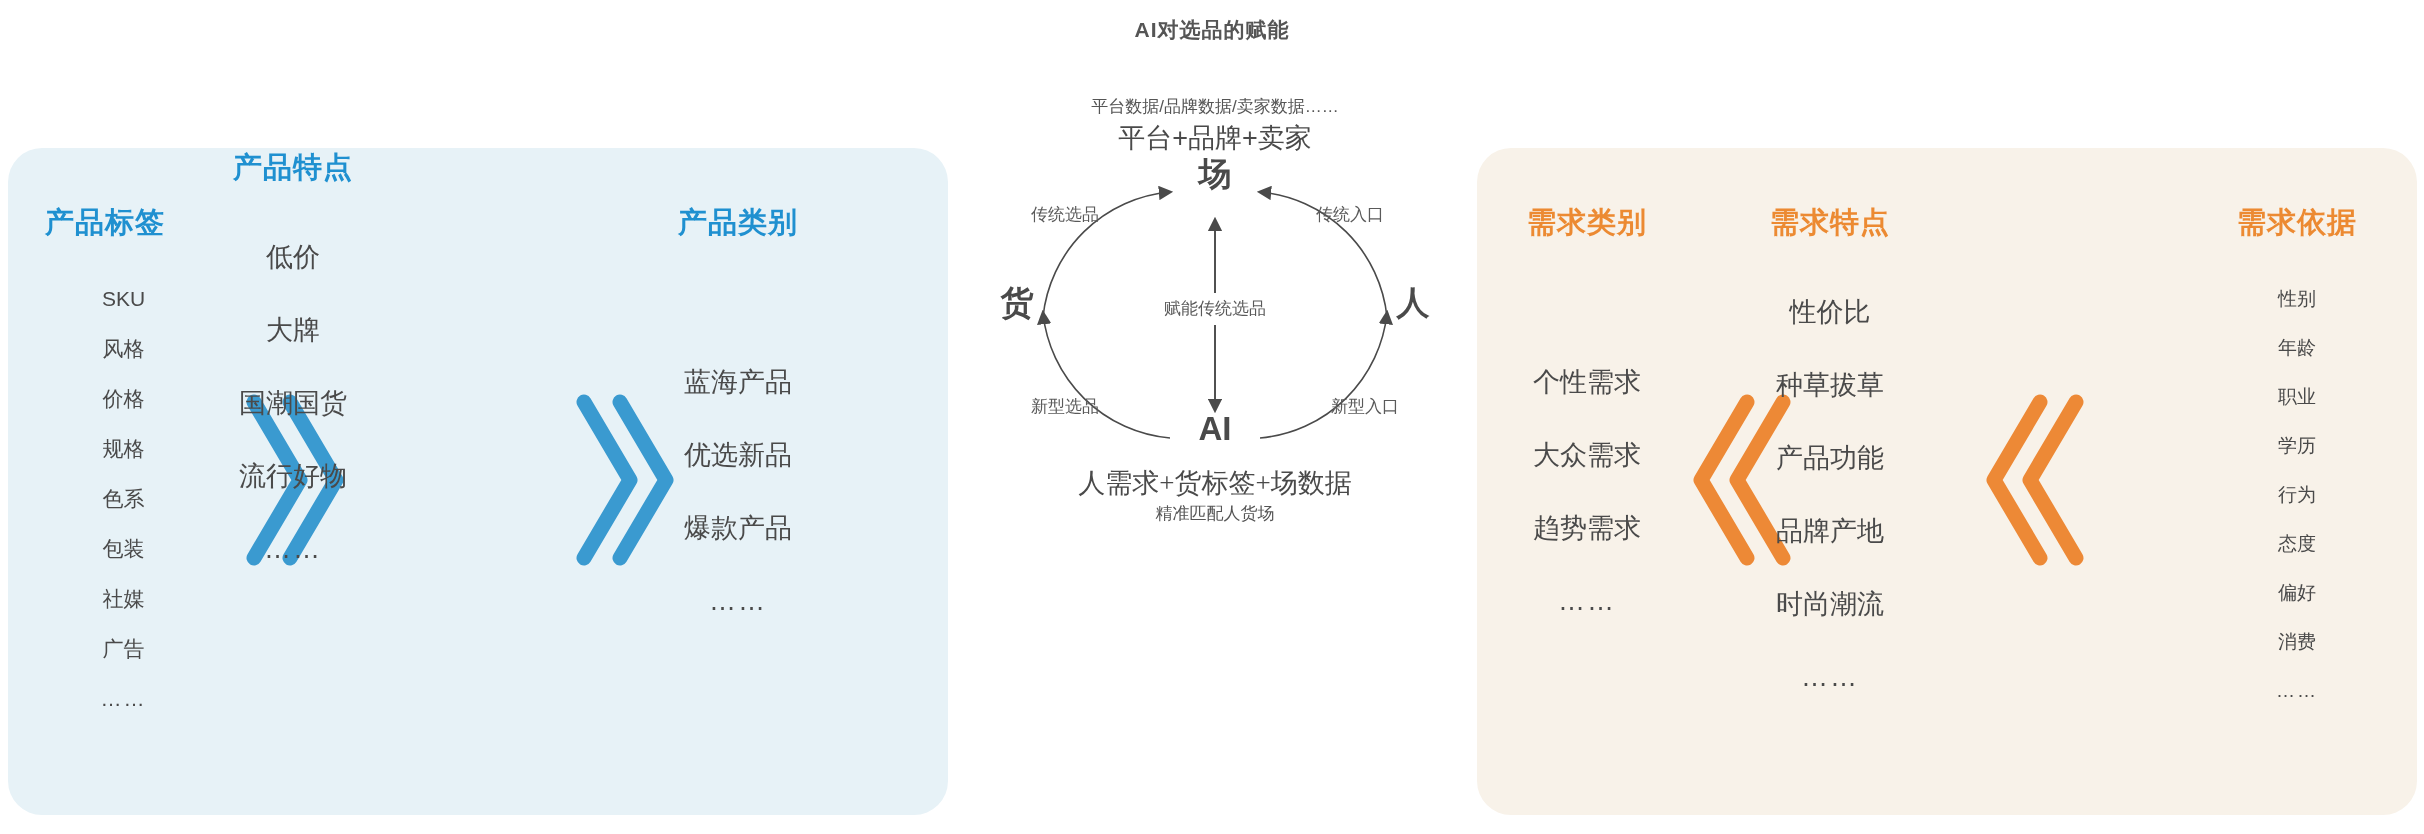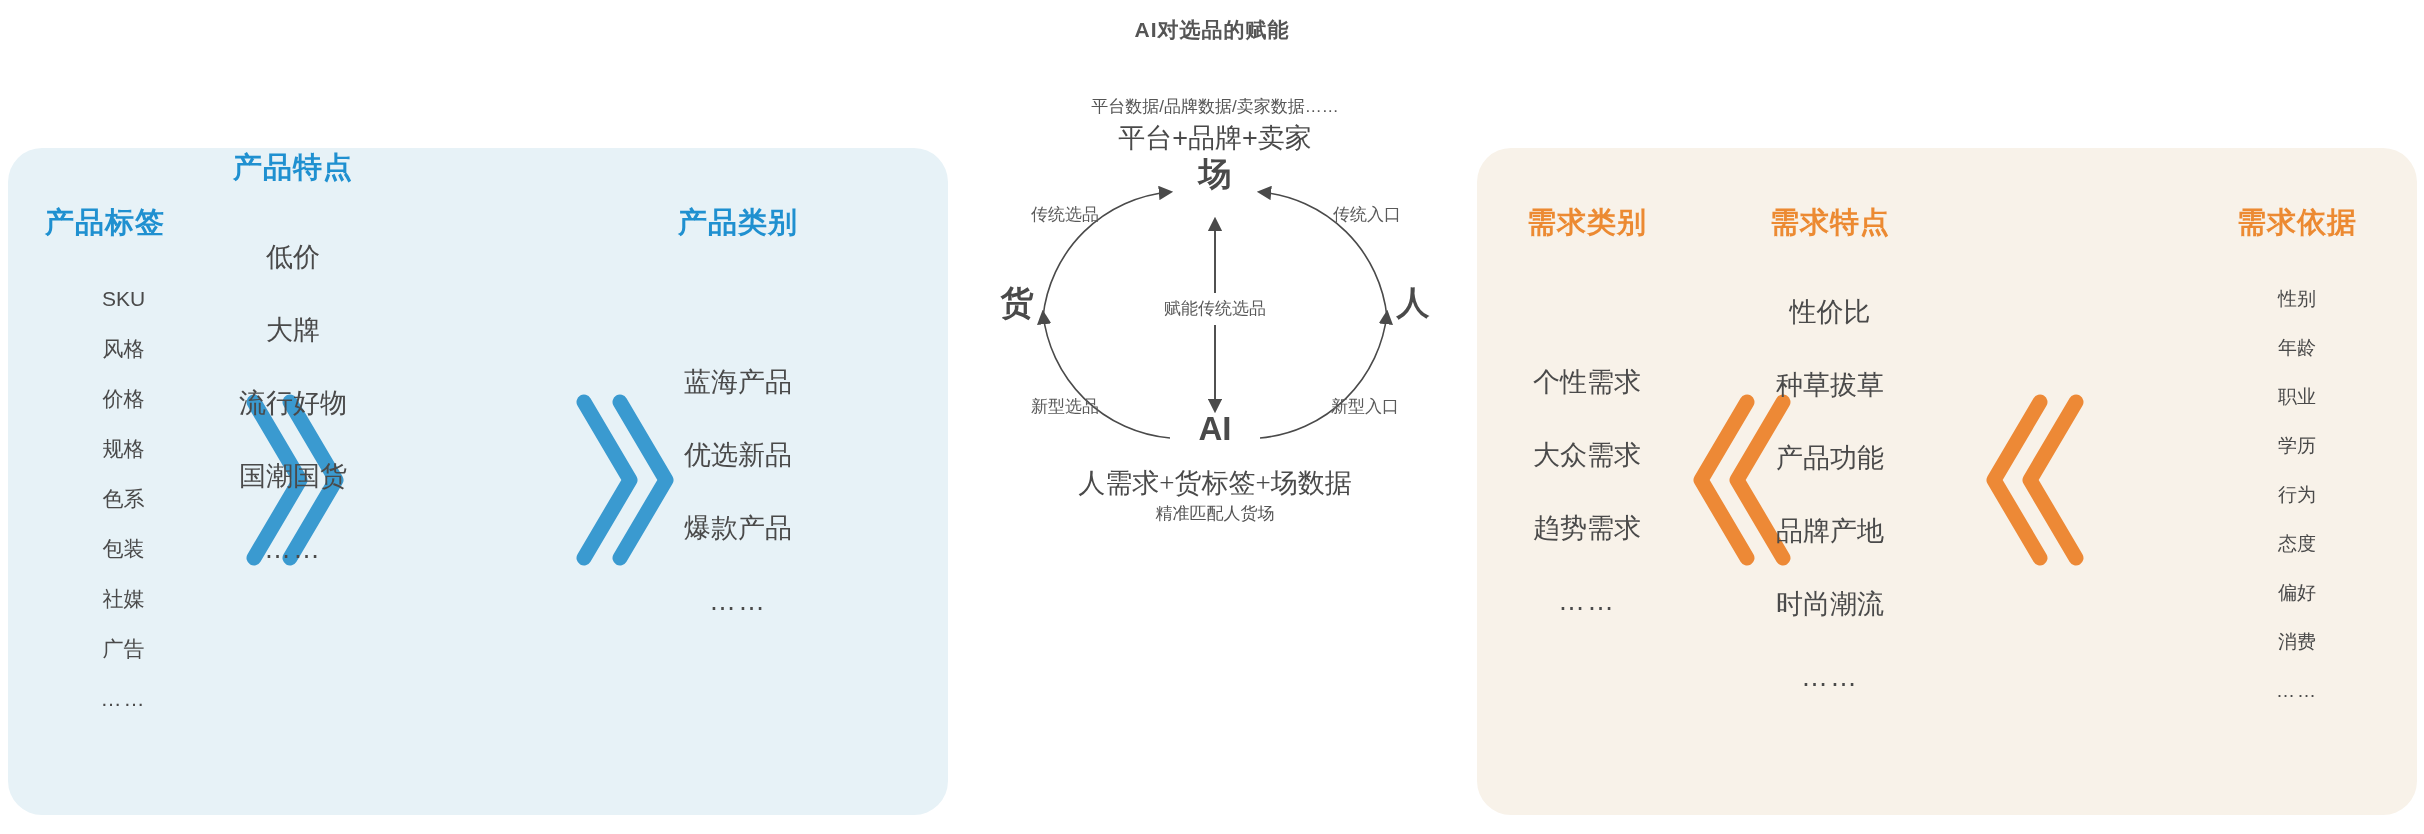--- a/index.html
+++ b/index.html
@@ -154,22 +154,22 @@
       <path d="M16 12 L62 90 L16 168" fill="none" stroke="#3a9ad0" stroke-width="15" stroke-linecap="round" stroke-linejoin="round"></path>
       <path d="M52 12 L98 90 L52 168" fill="none" stroke="#3a9ad0" stroke-width="15" stroke-linecap="round" stroke-linejoin="round"></path>
     </svg>
   </div>
 
   <div class="col" style="left:175px; top:0; width:220px;">
     <div class="col-head head-blue" style="">产品特点</div>
     <div class="col-items items-md" style="margin-top:33px;">
       <div class="item">低价</div>
       <div class="item">大牌</div>
+      <div class="item">国潮国货</div>
       <div class="item">流行好物</div>
-      <div class="item">国潮国货</div>
       <div class="item ellipsis">……</div>
     </div>
   </div>
 
   <div class="chevrons" style="left:560px; top:242px;">
     <svg width="110" height="180" viewBox="0 0 110 180">
       <path d="M16 12 L62 90 L16 168" fill="none" stroke="#3a9ad0" stroke-width="15" stroke-linecap="round" stroke-linejoin="round"></path>
       <path d="M52 12 L98 90 L52 168" fill="none" stroke="#3a9ad0" stroke-width="15" stroke-linecap="round" stroke-linejoin="round"></path>
     </svg>
   </div>
@@ -210,21 +210,21 @@
 
     <rect x="178" y="198" width="114" height="32" fill="#ffffff"></rect>
   </svg>
 
   <div class="node-label node-big" style="left:205px; top:57px; width:60px;">场</div>
   <div class="node-label node-big" style="left:7px; top:186px; width:60px;">货</div>
   <div class="node-label node-big" style="left:403px; top:186px; width:60px;">人</div>
   <div class="node-label node-big" style="left:205px; top:315px; width:60px;">AI</div>
 
   <div class="edge-label" style="left:30px; top:108px; width:110px;">传统选品</div>
-  <div class="edge-label" style="left:332px; top:108px; width:110px;">传统入口</div>
+  <div class="edge-label" style="left:315px; top:108px; width:110px;">传统入口</div>
   <div class="edge-label" style="left:30px; top:300px; width:110px;">新型选品</div>
   <div class="edge-label" style="left:330px; top:300px; width:110px;">新型入口</div>
   <div class="edge-label" style="left:178px; top:202px; width:114px;">赋能传统选品</div>
 
   <div class="cap-big" style="left:0; top:370px; width:470px;font-family:Liberation Serif, serif;">人需求+货标签+场数据</div>
   <div class="cap-small" style="left:0; top:407px; width:470px;">精准匹配人货场</div>
 </div>
 
 <div class="panel panel-right">
 

